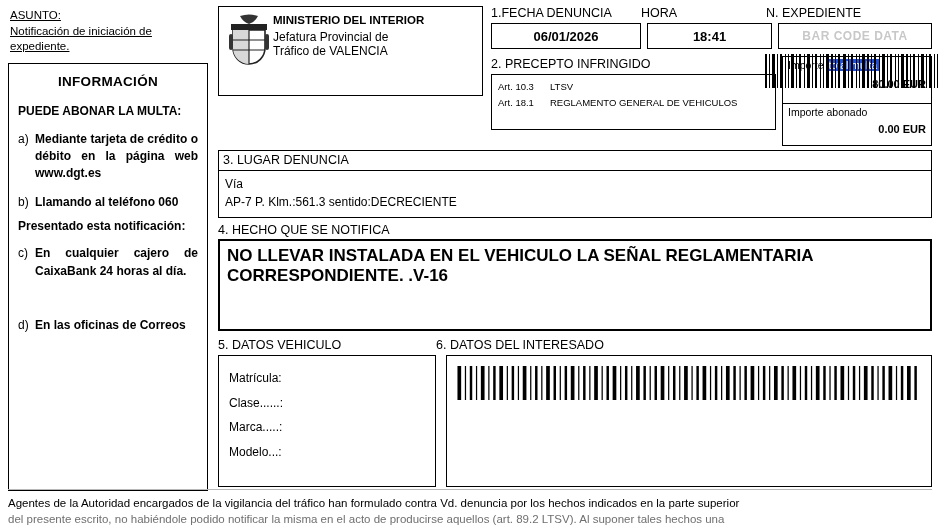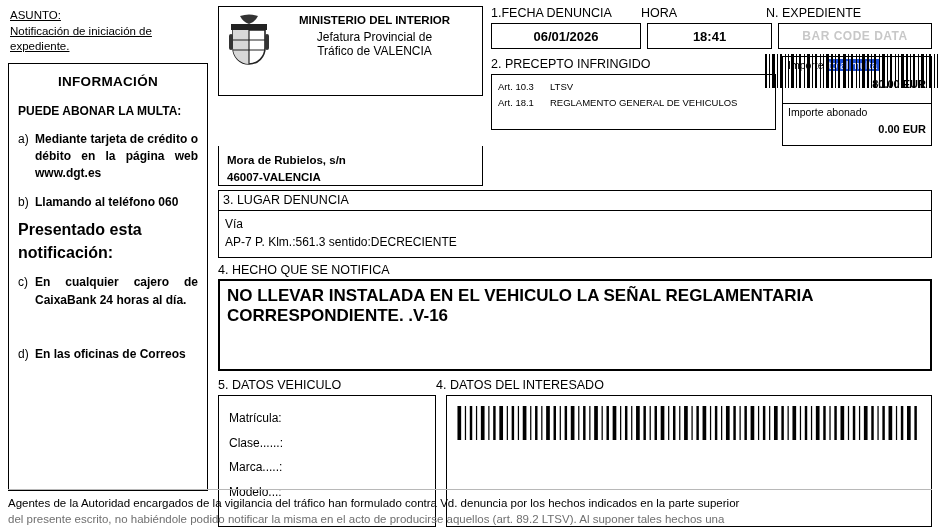--- a/index.html
+++ b/index.html
@@ -58,21 +58,21 @@
     font-size: 12px;
     margin-bottom: 10px;
   }
   .li {
     display: flex;
     margin-bottom: 11px;
     font-size: 12px;
   }
   .li .mark { width: 17px; flex: 0 0 17px; }
   .li .txt { flex: 1; text-align: justify; font-weight: bold; }
-  .bold-line { font-weight: bold; margin: -4px 0 10px 0; font-size: 16px;}
+  .bold-line { font-weight: bold; margin: -4px 0 10px 0; font-size: 12px;}
 
   
   .right-area {
     flex: 1;
     margin-left: 10px;
     position: relative;
   }
 
   .hdr-row { display: flex; align-items: stretch; }
 
@@ -81,21 +81,21 @@
     border: 1px solid #000;
     height: 90px;
     display: flex;
     padding: 5px 6px;
   }
   .shield {
     width: 48px; flex: 0 0 48px;
     display: flex; align-items: flex-start; justify-content: center;
     padding-top: 2px;
   }
-  .min-text { flex: 1; text-align: center; padding-top: 2px; }
+  .min-text { flex: 1; padding-top: 2px; }
   .min-text .l1 { font-weight: bold; font-size: 11.5px; }
   .min-text .l2 { font-size: 12px; margin-top: 4px;}
   .min-text .l3 { font-size: 12px; }
 
   .addr {
     width: 265px; flex: 0 0 265px;
     border: 1px solid #000; border-top: none;
     padding: 6px 8px 6px 8px;
     height: 40px;
     font-size: 11.5px;
@@ -381,41 +381,37 @@
             <rect x="165" y="0" width="2" height="34"></rect>
               <rect x="170" y="0" width="1" height="34"></rect>
             <rect x="173" y="0" width="1" height="34"></rect>
               <rect x="176" y="0" width="3" height="34"></rect>
             <rect x="181" y="0" width="2" height="34"></rect>
               <rect x="186" y="0" width="2" height="34"></rect>
           </g>
         </svg>
       </div>
 
-      <div class="addr">
-        <div>Mora de Rubielos, s/n</div>
-        <div>46007-VALENCIA</div>
-      </div>
 
       <div class="lugar-wide" style="margin-top:4px;border-top:1px solid #000;">
         <div class="sec-title">3. LUGAR DENUNCIA</div>
         <div style="border-top:1px solid #000;" class="lugar-body">
           <div>Vía</div>
           <div>AP-7 P. Klm.:561.3 sentido:DECRECIENTE</div>
         </div>
       </div>
 
       <div class="hecho-title">4. HECHO QUE SE NOTIFICA</div>
       <div class="hecho-box">
         <div class="hecho-text">NO LLEVAR INSTALADA EN EL VEHICULO LA SEÑAL REGLAMENTARIA CORRESPONDIENTE. .V-16</div>
       </div>
 
       <div class="low-titles">
         <div class="t1">5. DATOS VEHICULO</div>
-        <div class="t2">4. DATOS DEL INTERESADO</div>
+        <div class="t2">6. DATOS DEL INTERESADO</div>
       </div>
 
       <div class="low-row">
         <div class="vehiculo">
           <div>Matrícula:</div>
           <div>Clase......:</div>
           <div>Marca.....:</div>
           <div>Modelo...:</div>
         </div>
 

